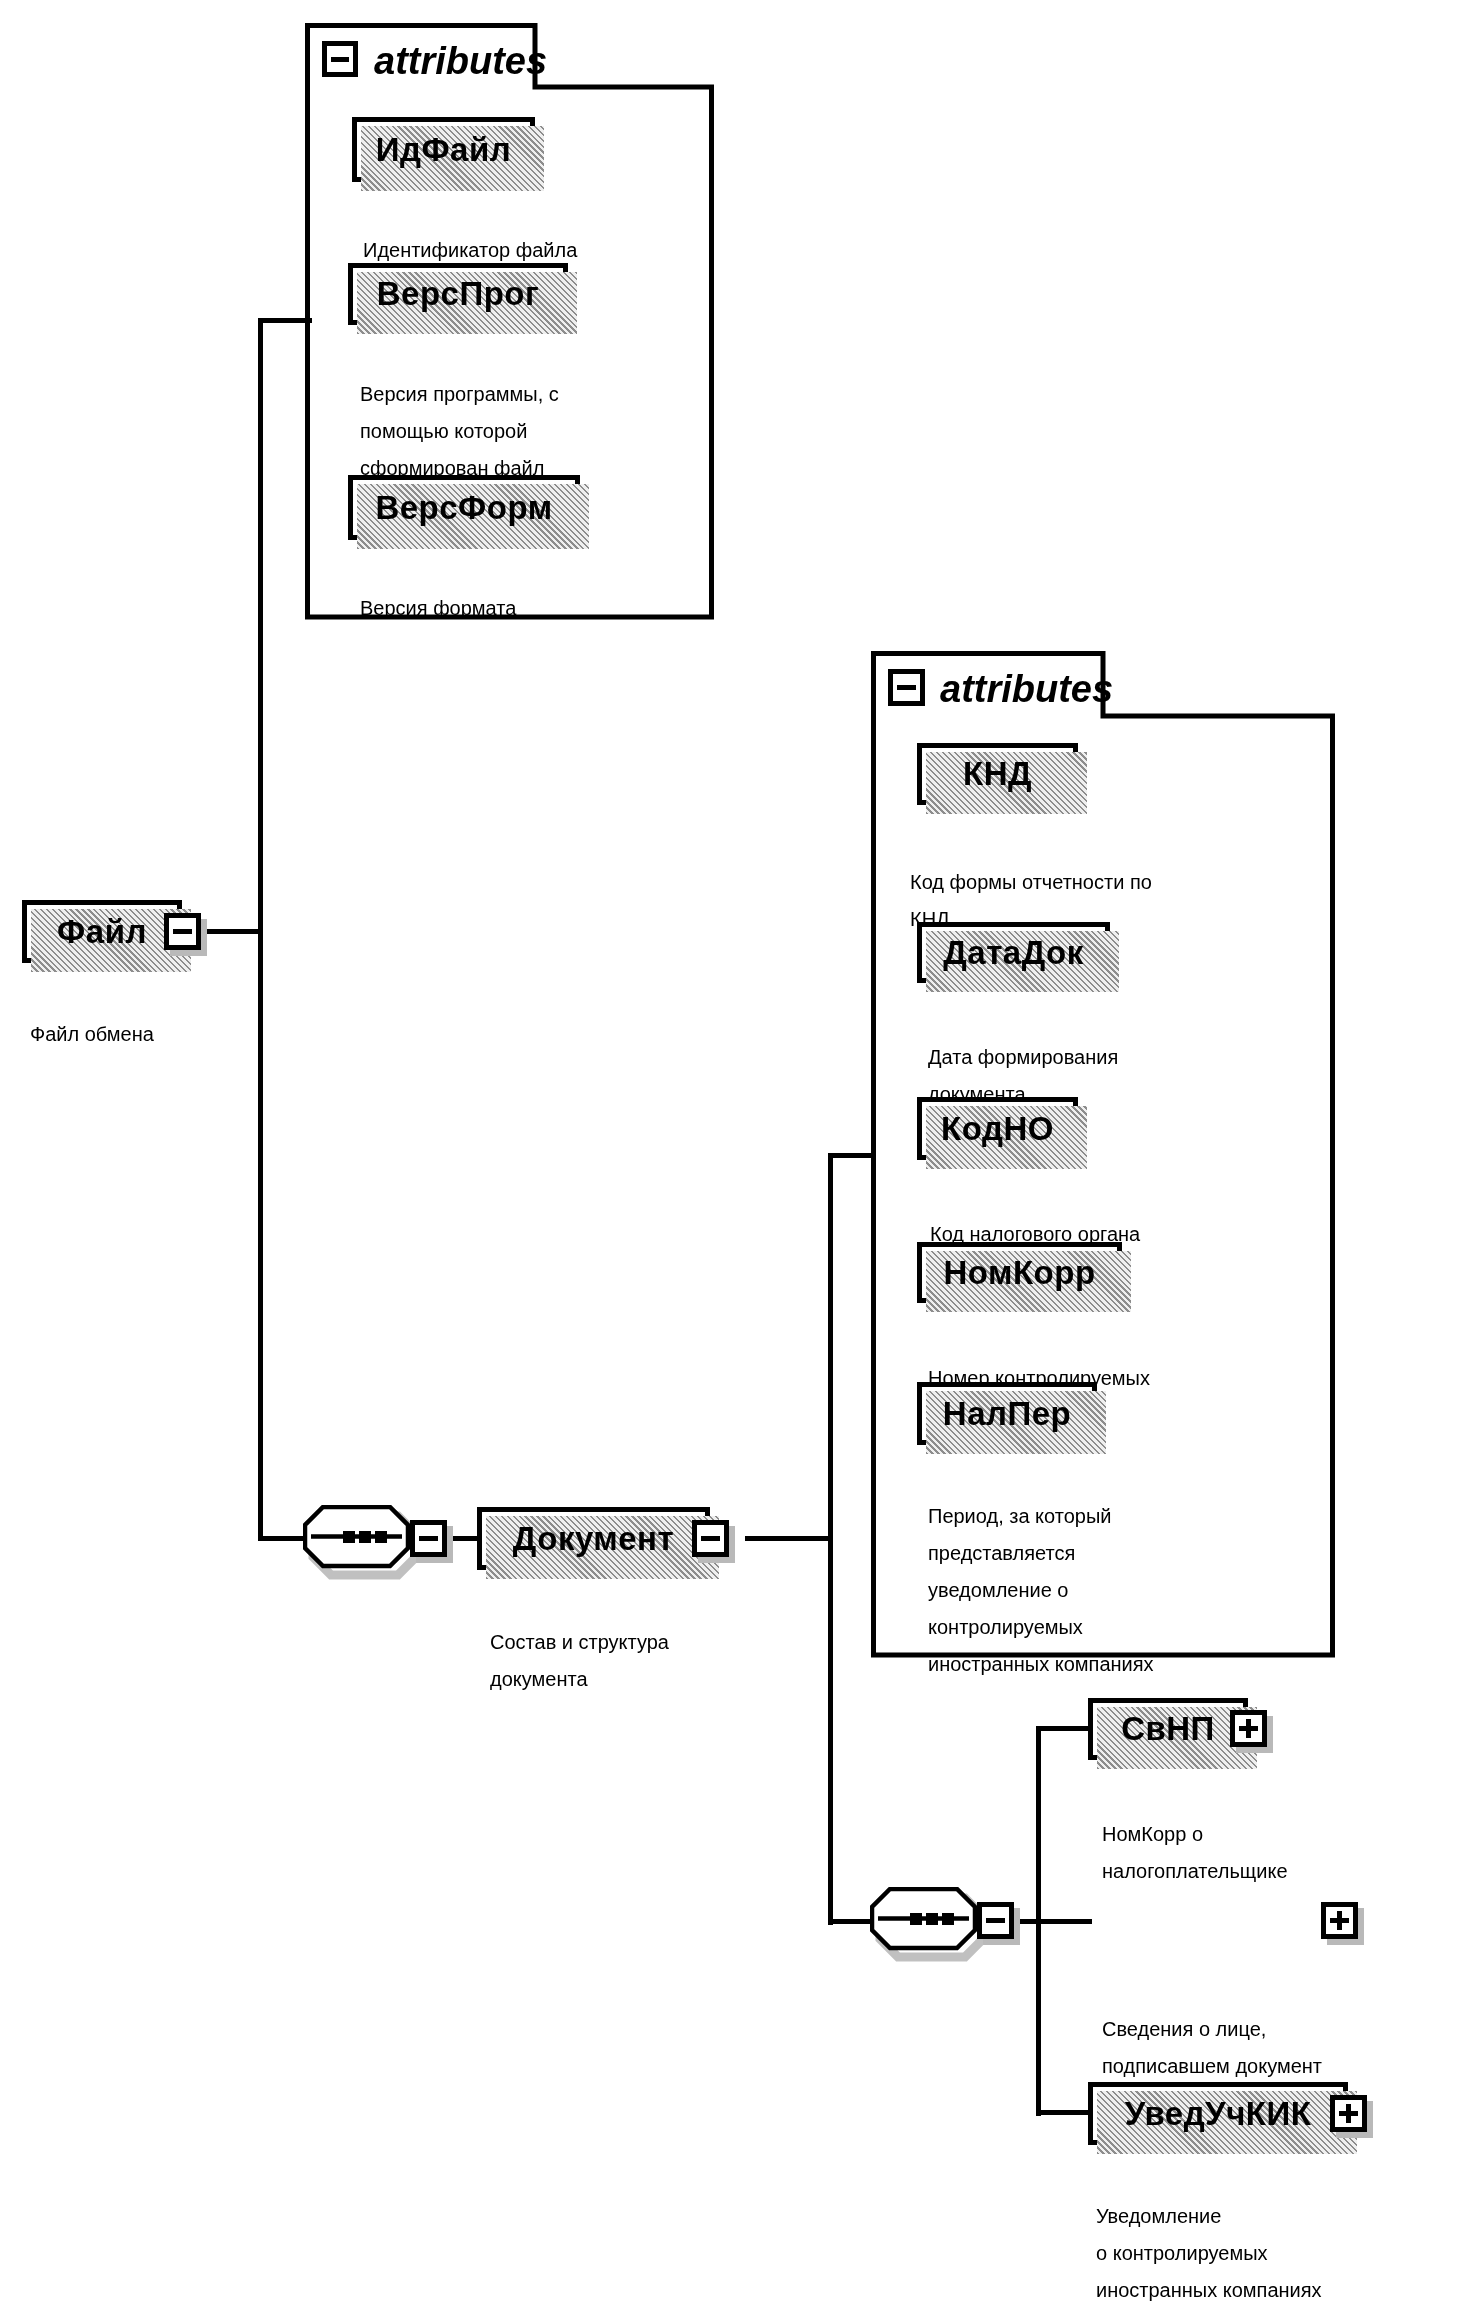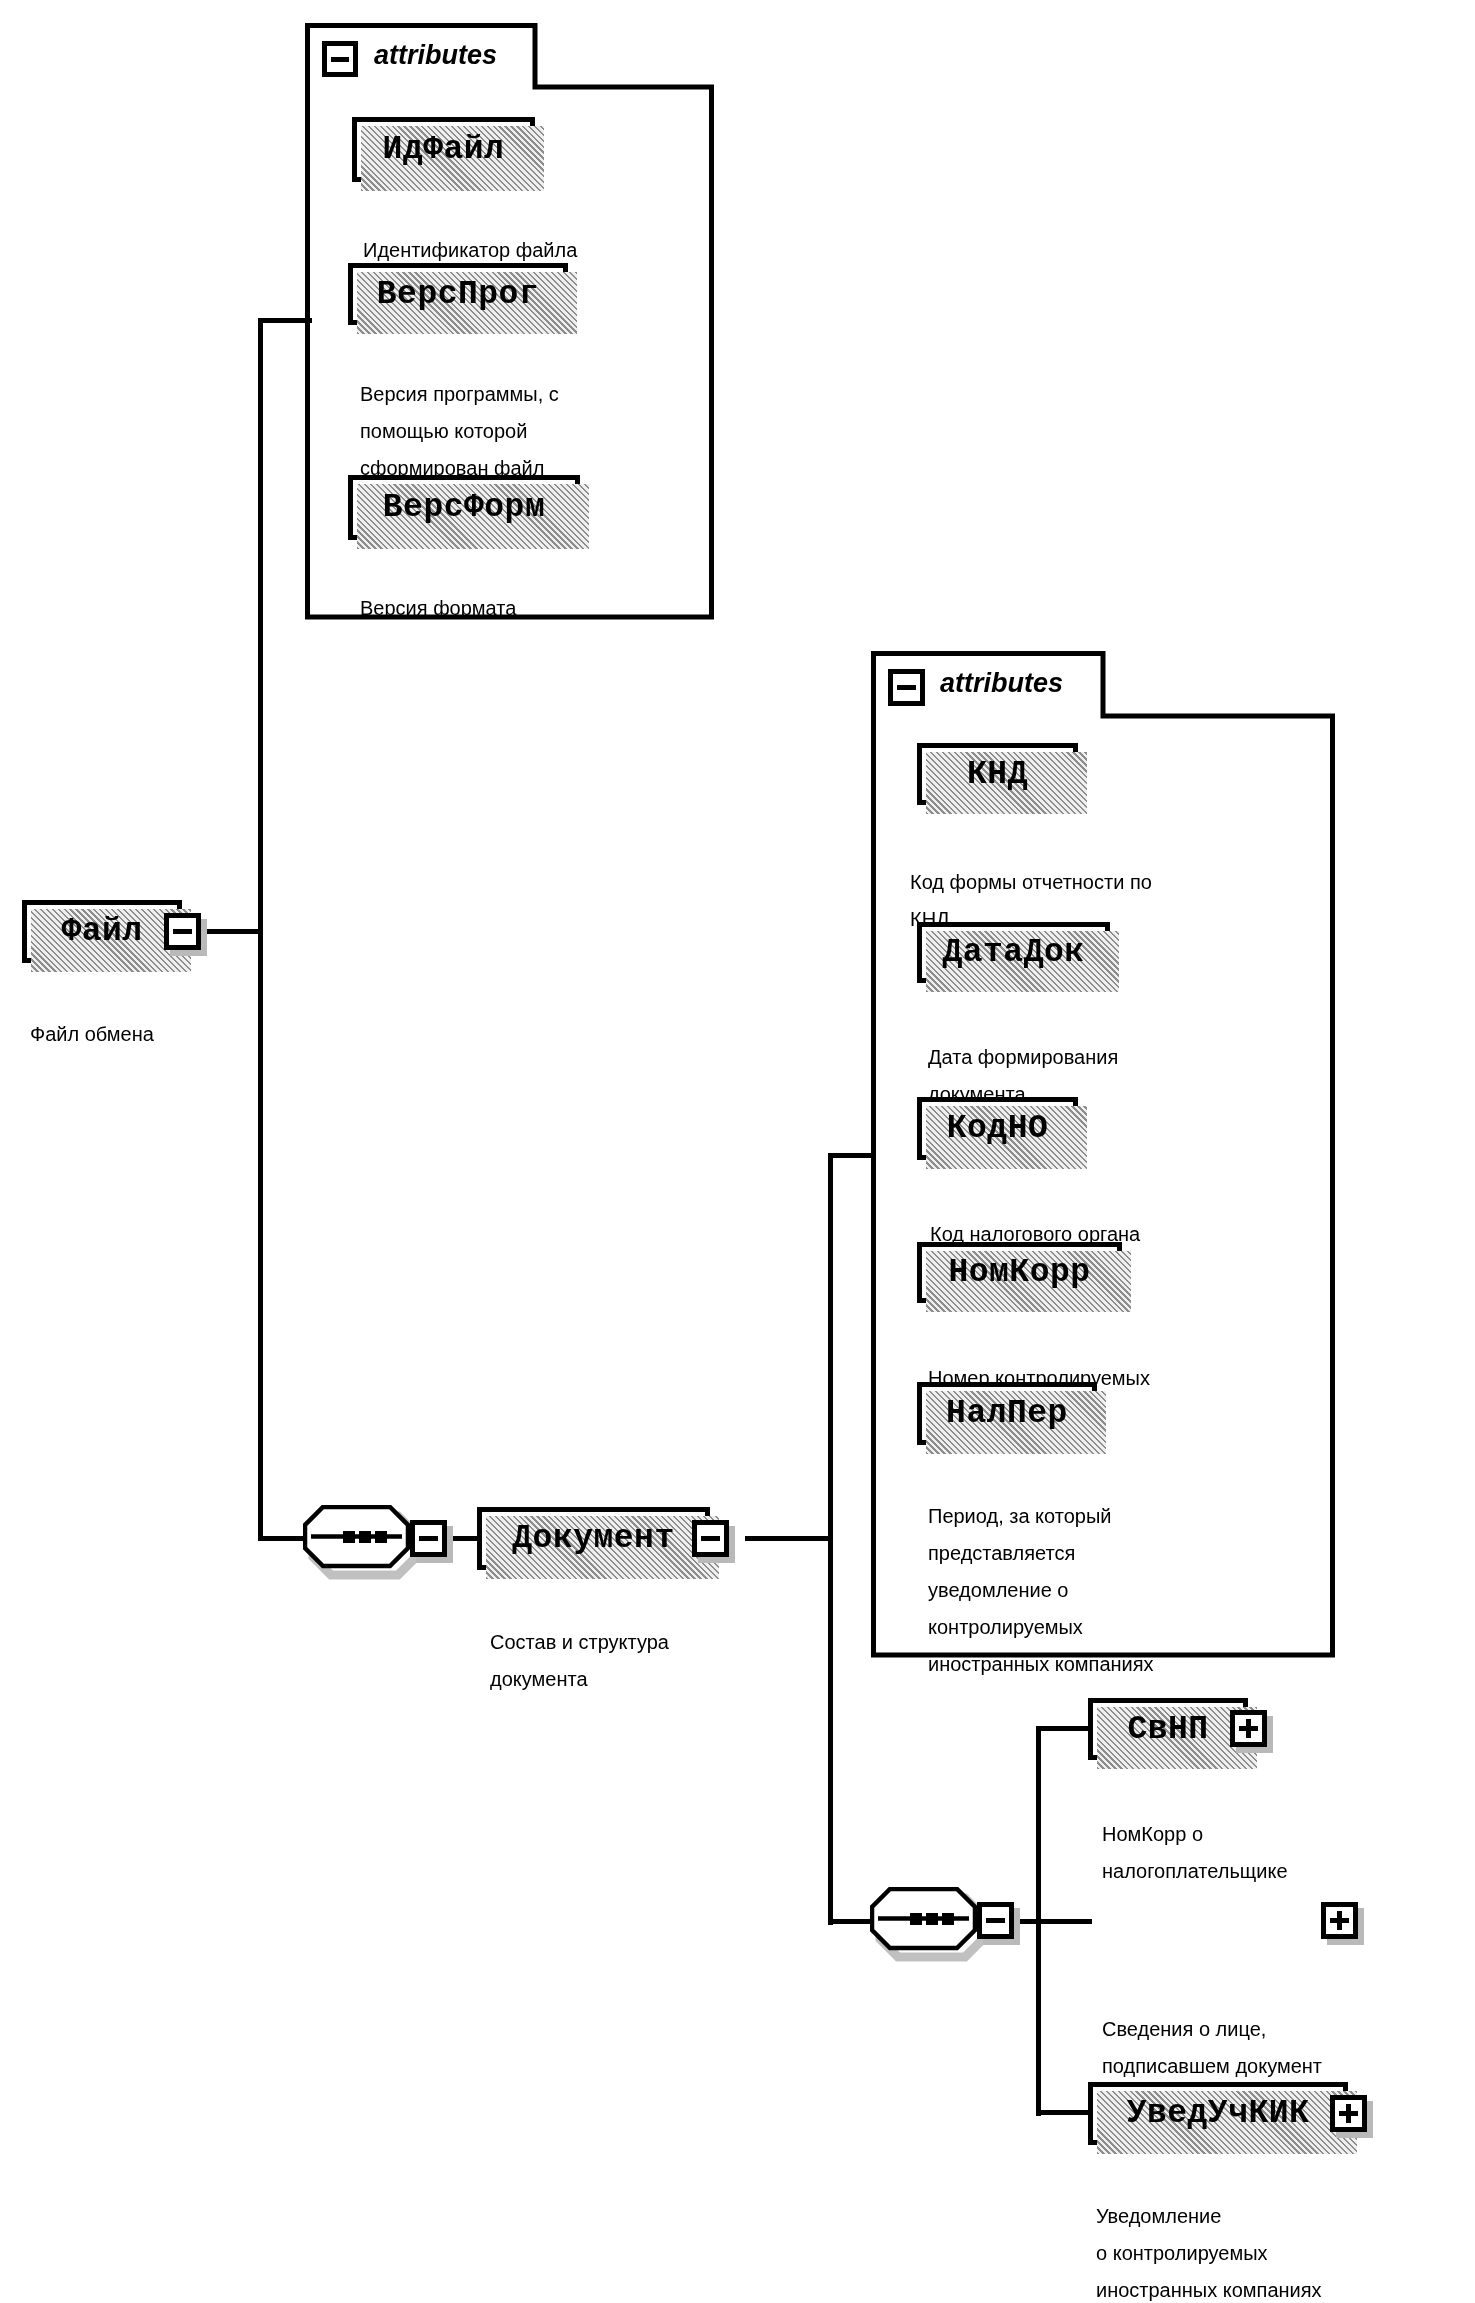--- a/index.html
+++ b/index.html
@@ -7,34 +7,34 @@
   #stage{position:relative;width:1475px;height:2303px;background:#ffffff;overflow:hidden;}
 
   
   .hline,.vline{position:absolute;background:#000;}
 
   
   .cont{position:absolute;}
 
   
   .ebox{position:absolute;box-sizing:border-box;background:#fff;border:5px solid #000;
-        display:flex;align-items:center;justify-content:center;z-index:3;font-family:Liberation Mono, monospace;}
+        display:flex;align-items:center;justify-content:center;z-index:3;}
   .ebox::before{content:"";position:absolute;top:4px;left:4px;right:-14px;bottom:-14px;z-index:-1;
         background:repeating-linear-gradient(45deg,#8d8d8d 0 1.6px,#efefef 1.6px 4.2px);}
   .ebox .name{font-weight:bold;font-size:33px;color:#000;white-space:nowrap;letter-spacing:.5px;}
 
   
   .pm{position:absolute;box-sizing:border-box;width:37px;height:37px;background:#fff;
       border:5px solid #000;z-index:4;}
   .pm::before{content:"";position:absolute;left:4px;right:4px;top:50%;margin-top:-2.5px;height:5px;background:#000;}
   .pm.plus::after{content:"";position:absolute;top:4px;bottom:4px;left:50%;margin-left:-2.5px;width:5px;background:#000;}
   .pm.sh{box-shadow:6px 6px 0 0 #b9b9b9;}
 
   
-  .attr-label{position:absolute;font-style:italic;font-weight:bold;font-size:27px;color:#000;z-index:3;white-space:nowrap;}
+  .attr-label{position:absolute;font-style:italic;font-weight:bold;font-size:38px;color:#000;z-index:3;white-space:nowrap;}
 
   
   .anno{position:absolute;color:#000000;font-size:20px;line-height:37px;white-space:pre-line;z-index:3;margin-top:36px;}
 
   .seq{position:absolute;z-index:3;}
 </style>
 </head>
 <body>
 
 <div id="stage">

